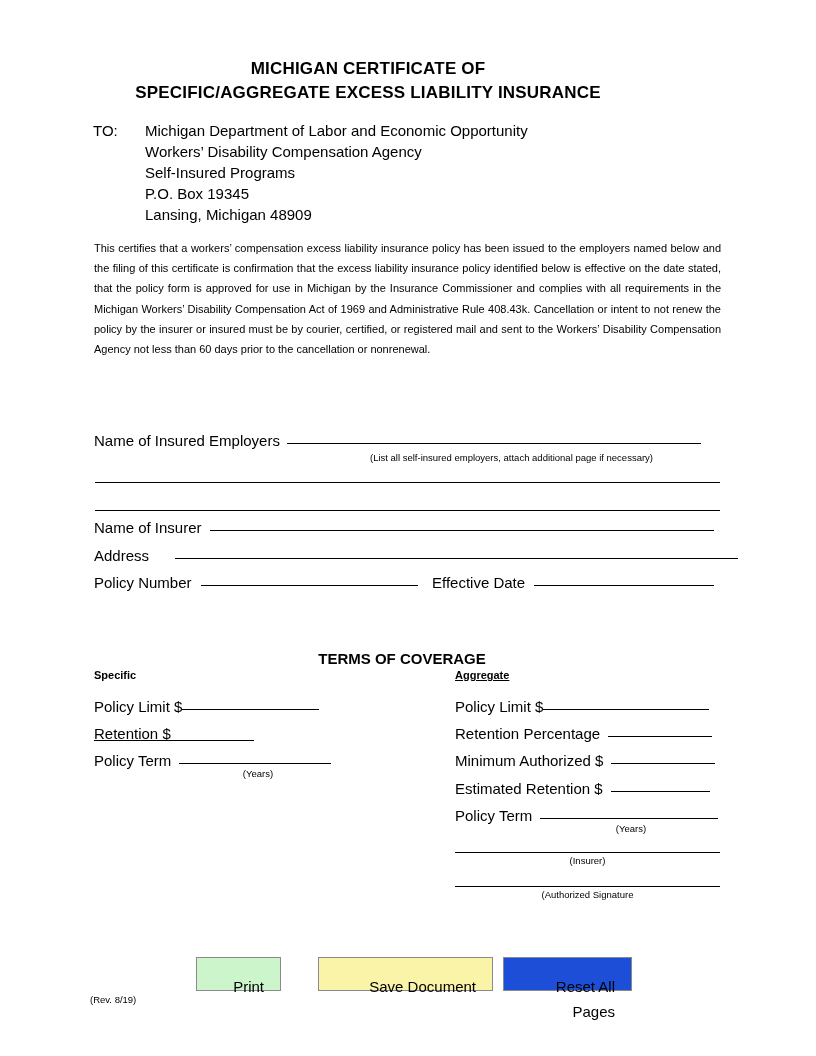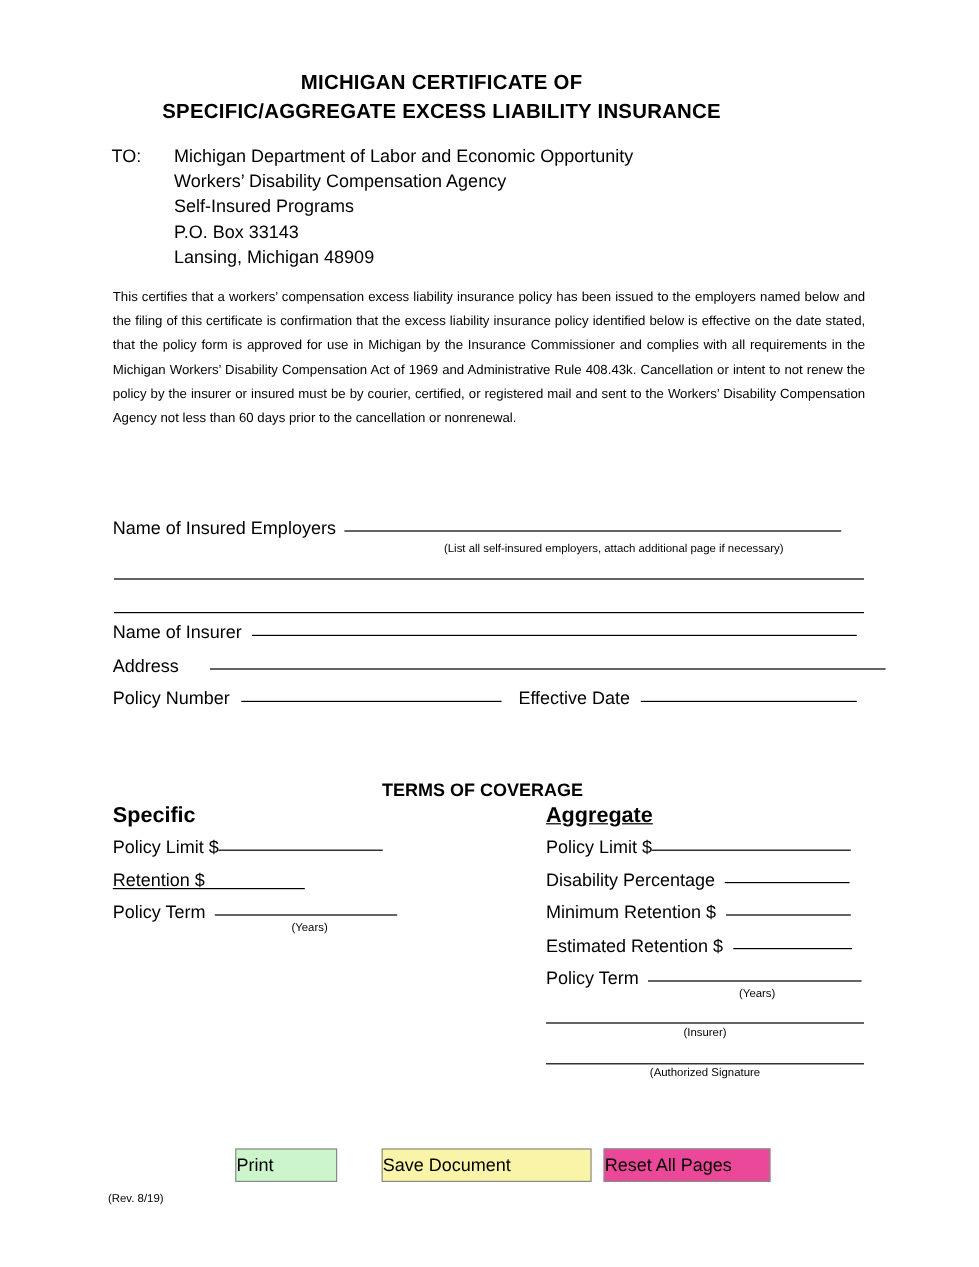--- a/index.html
+++ b/index.html
@@ -101,38 +101,38 @@
     position: absolute;
     top: 650px;
     left: 0;
     width: 804px;
     text-align: center;
     font-size: 15px;
     font-weight: bold;
   }
   .col-heading {
     position: absolute;
-    font-size: 18px;
+    font-size: 11px;
     font-weight: bold;
     text-align: center;
   }
 
   
   .btn {
     position: absolute;
     box-sizing: border-box;
     border: 1.5px solid #8a8a8a;
     font-size: 15px;
-    text-align: left;
+    text-align: right;
     line-height: 25px;
     height: 28px;
     cursor: pointer;
     font-family: "Liberation Sans", sans-serif;
     color: #000;
-    padding: 0;
+    padding: 16px;
   }
 
   
   .footer-rev {
     position: absolute;
     left: 90px;
     top: 994px;
     font-size: 9.5px;
   }
 </style>
@@ -145,21 +145,21 @@
     <div class="title-line">MICHIGAN CERTIFICATE OF</div>
     <div class="title-line">SPECIFIC/AGGREGATE EXCESS LIABILITY INSURANCE</div>
   </div>
 
   <div class="to-block">
     <div class="to-label">TO:</div>
     <div class="to-lines">
       <div>Michigan Department of Labor and Economic Opportunity</div>
       <div>Workers’ Disability Compensation Agency</div>
       <div>Self-Insured Programs</div>
-      <div>P.O. Box 33143</div>
+      <div>P.O. Box 19345</div>
       <div>Lansing, Michigan 48909</div>
     </div>
   </div>
 
   <div class="body-para">This certifies that a workers’ compensation excess liability insurance policy has been issued to the employers named below and the filing of this certificate is confirmation that the excess liability insurance policy identified below is effective on the date stated, that the policy form is approved for use in Michigan by the Insurance Commissioner and complies with all requirements in the Michigan Workers’ Disability Compensation Act of 1969 and Administrative Rule 408.43k.  Cancellation or intent to not renew the policy by the insurer or insured must be by courier, certified, or registered mail and sent to the Workers’ Disability Compensation Agency not less than 60 days prior to the cancellation or nonrenewal.</div>
 
   <div class="field-row" style="left:94px; top:432px;">
     <span>Name of Insured Employers</span>
     <span class="rule" style="width:414px; margin-left:7px;"></span>
   </div>
@@ -204,42 +204,42 @@
     <span>Policy Term</span>
     <span class="rule" style="width:152px; margin-left:8px;"></span>
   </div>
   <div class="caption" style="left:182px; top:768px; width:152px;">(Years)</div>
 
   <div class="field-row" style="left:455px; top:698px;">
     <span>Policy Limit $</span>
     <span class="rule" style="width:166px;"></span>
   </div>
   <div class="field-row" style="left:455px; top:725px;">
-    <span>Disability Percentage</span>
+    <span>Retention Percentage</span>
     <span class="rule" style="width:104px; margin-left:8px;"></span>
   </div>
   <div class="field-row" style="left:455px; top:752px;">
-    <span>Minimum Retention $</span>
+    <span>Minimum Authorized $</span>
     <span class="rule" style="width:104px; margin-left:8px;"></span>
   </div>
   <div class="field-row" style="left:455px; top:780px;">
     <span>Estimated Retention $</span>
     <span class="rule" style="width:99px; margin-left:8px;"></span>
   </div>
   <div class="field-row" style="left:455px; top:807px;">
     <span>Policy Term</span>
     <span class="rule" style="width:178px; margin-left:8px;"></span>
   </div>
   <div class="caption" style="left:542px; top:823px; width:178px;">(Years)</div>
 
   <div class="rule-solo" style="left:455px; top:852px; width:265px;"></div>
   <div class="caption" style="left:455px; top:855px; width:265px;">(Insurer)</div>
 
   <div class="rule-solo" style="left:455px; top:886px; width:265px;"></div>
   <div class="caption" style="left:455px; top:889px; width:265px;">(Authorized Signature</div>
 
   <button class="btn" style="left:196px; top:957px; width:85px; background:#ccf5cc;">Print</button>
   <button class="btn" style="left:318px; top:957px; width:175px; background:#f9f4a8;">Save Document</button>
-  <button class="btn" style="left:503px; top:957px; width:139px; background:#ec4899;">Reset All Pages</button>
+  <button class="btn" style="left:503px; top:957px; width:129px; background:#1d4ed8;">Reset All Pages</button>
 
   <div class="footer-rev">(Rev. 8/19)</div>
 
 </div>
 
 </body></html>

